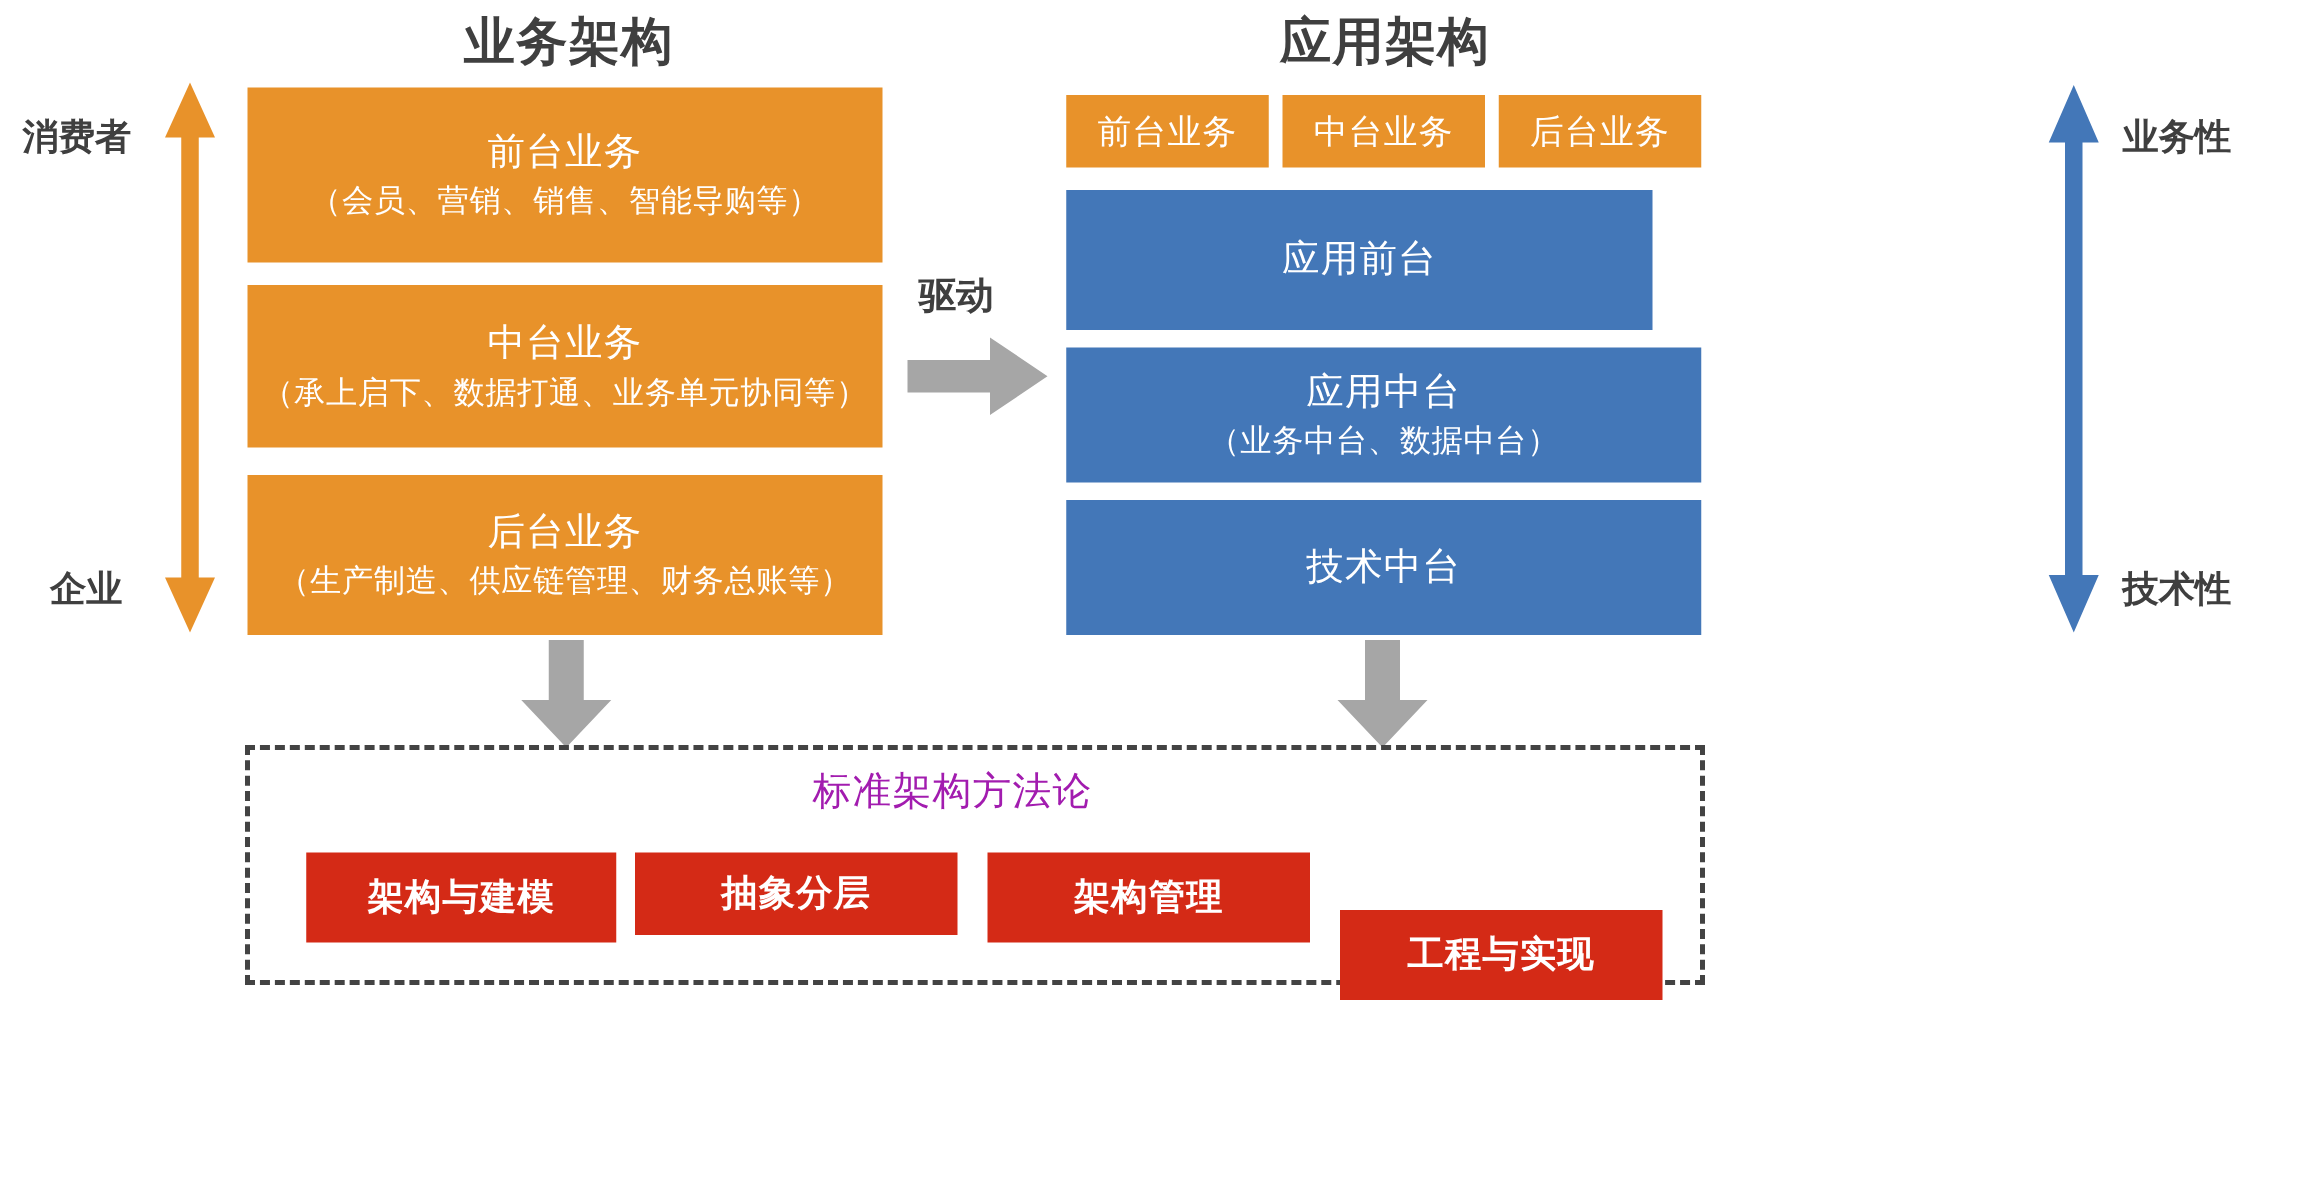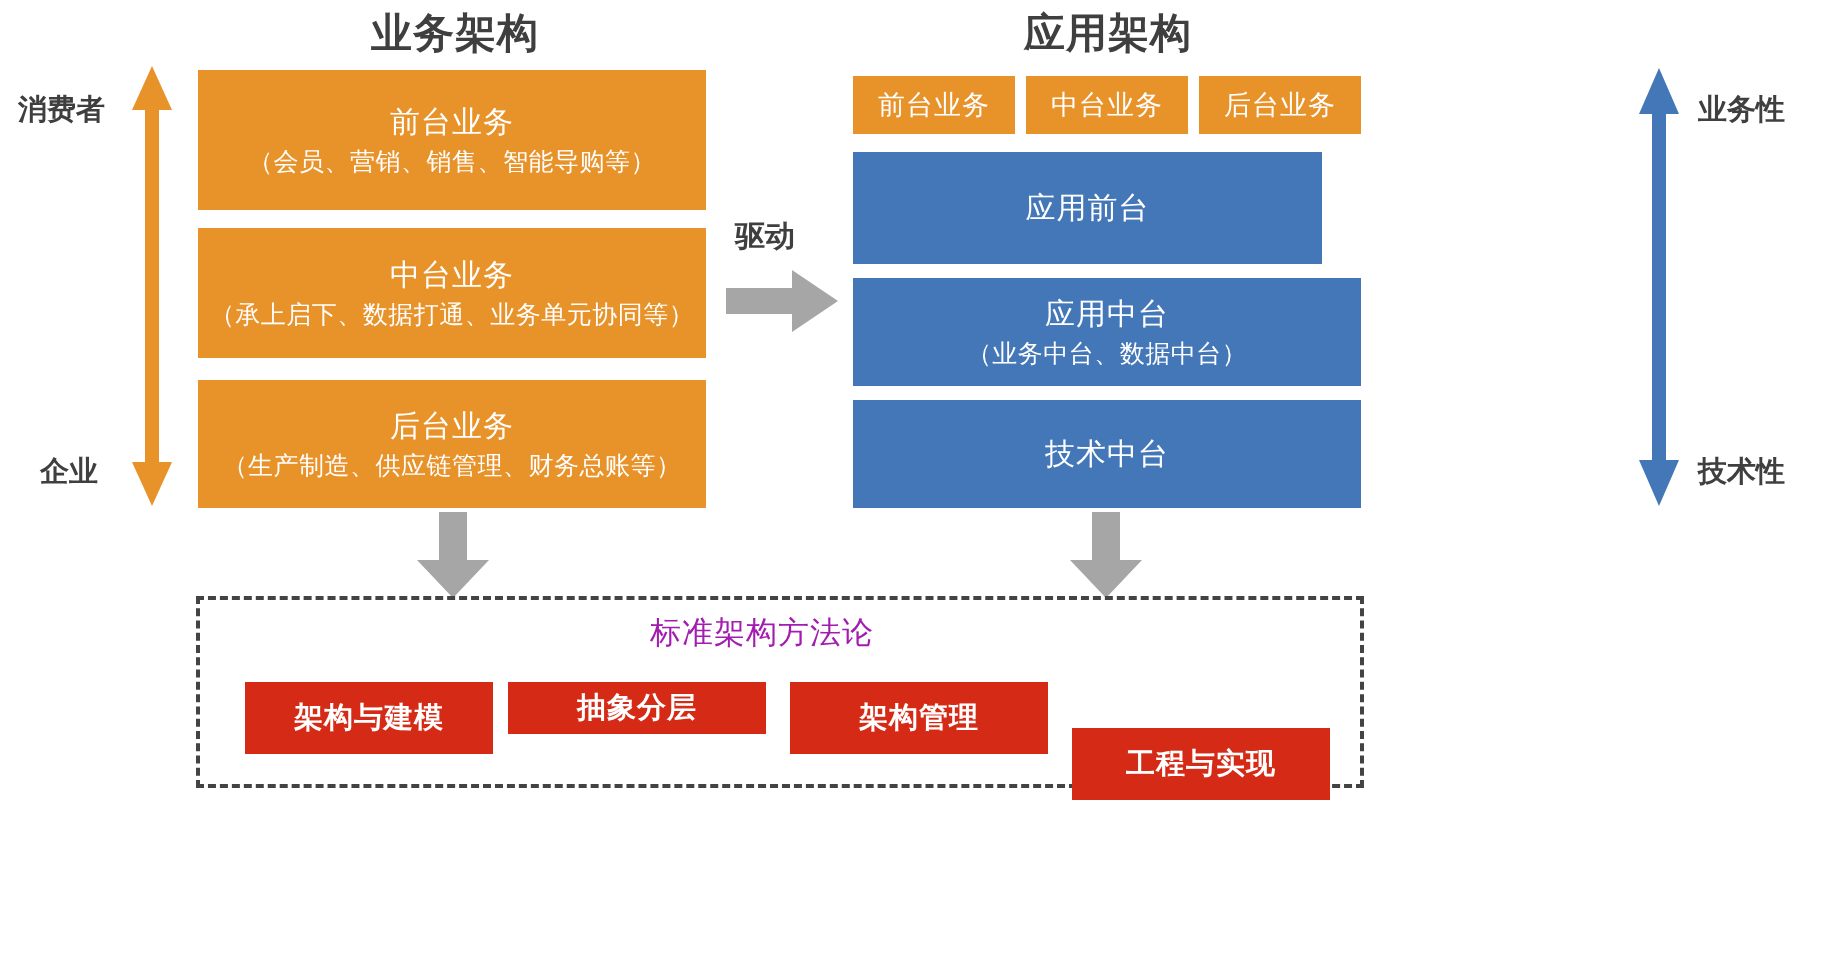--- a/index.html
+++ b/index.html
@@ -192,21 +192,21 @@
     <polygon points="22,0 50,0 50,48 72,48 36,86 0,48 22,48" fill="#a6a6a6"></polygon>
   </svg>
 
   <div class="dashed-frame" style="left:196px; top:596px; width:1168px; height:192px;"></div>
 
   <div class="frame-title" style="left:650px; top:612px;">标准架构方法论</div>
 
   <div class="redbox red" style="left:225px; top:682px; width:248px; height:72px;margin-left:20px;">
     <span>架构与建模</span>
   </div>
-  <div class="redbox red" style="left:508px; top:682px; width:258px; height:52px;">
+  <div class="redbox red" style="left:508px; top:682px; width:258px; height:66px;">
     <span>抽象分层</span>
   </div>
   <div class="redbox red" style="left:790px; top:682px; width:258px; height:72px;">
     <span>架构管理</span>
   </div>
   <div class="redbox red" style="left:1072px; top:682px; width:258px; height:72px;margin-top:46px;">
     <span>工程与实现</span>
   </div>
 
 </div>

